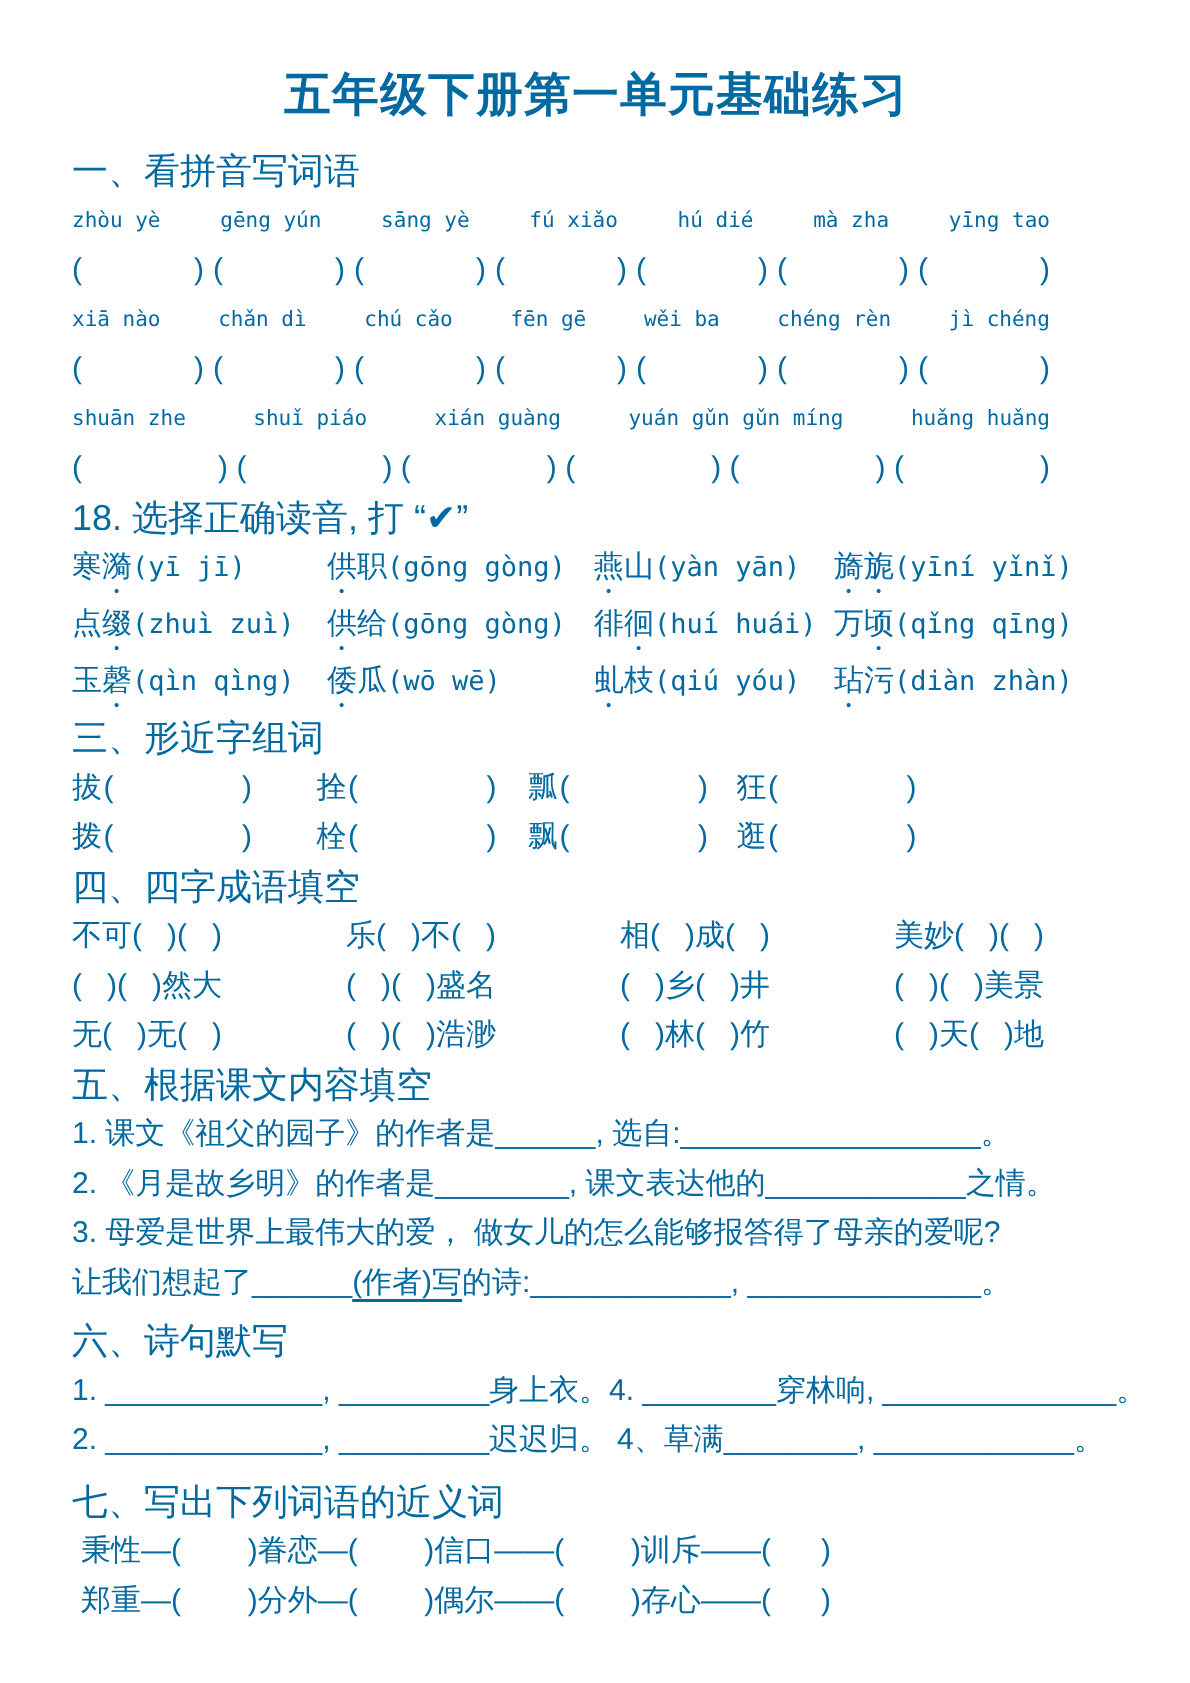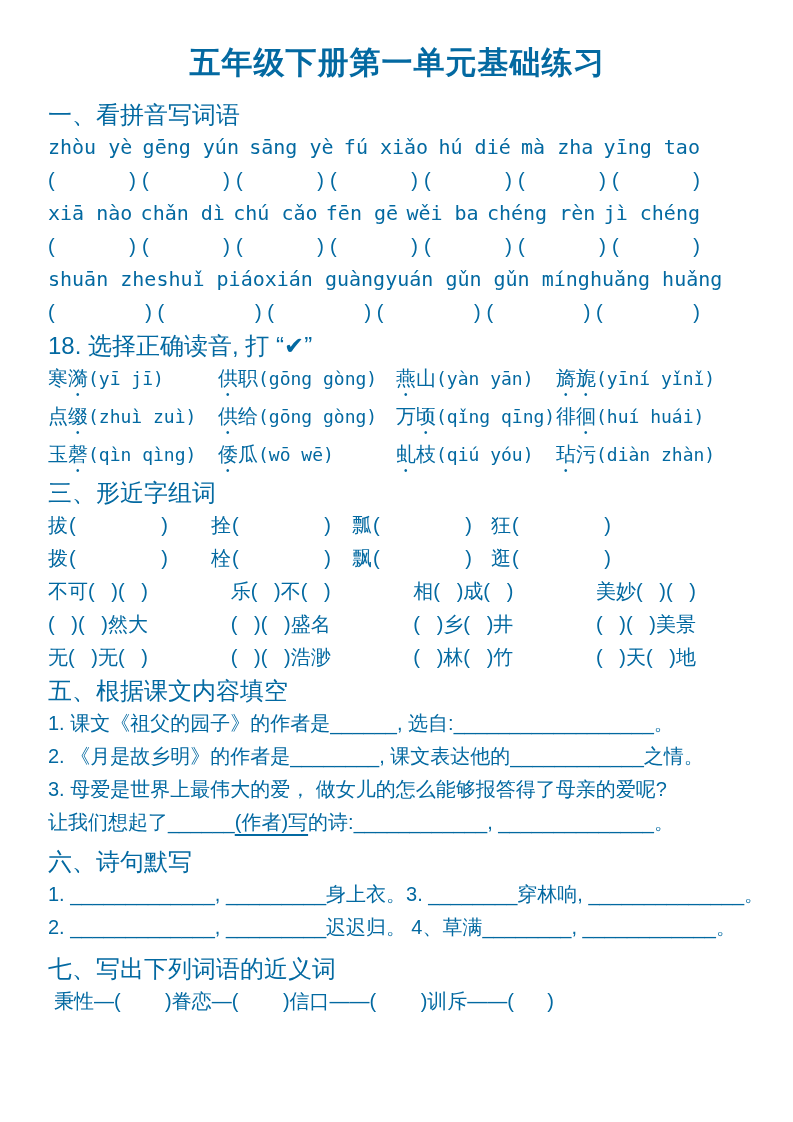--- a/index.html
+++ b/index.html
@@ -12,21 +12,21 @@
   }
   .title{
     text-align:center;font-weight:700;font-size:31px;line-height:42px;
     letter-spacing:1px;margin:0 0 14px 0;white-space:nowrap;
   }
   .h{font-size:24px;line-height:33px;white-space:nowrap;}
   
   .pyrow{
     display:flex;justify-content:space-between;width:652px;
     font-family:"DejaVu Sans Mono","Liberation Mono",monospace;
-    font-size:20px;line-height:33px;white-space:pre;
+    font-size:14px;line-height:33px;white-space:pre;
   }
   .blanks{display:flex;justify-content:space-between;width:652px;line-height:33px;}
   .blank{display:inline-flex;justify-content:space-between;width:88px;}
   .blanks.six .blank{width:104px;}
   
   .readrow{display:grid;grid-template-columns:170px 178px 160px 1fr;line-height:33px;}
   .entry{white-space:nowrap;}
   .pin{font-family:"DejaVu Sans Mono","Liberation Mono",monospace;font-size:18px;}
   .em{
     -webkit-text-emphasis:filled dot;-webkit-text-emphasis-position:under;
@@ -168,22 +168,22 @@
 
     <span class="entry"><span>寒</span><span class="em">漪</span><span></span><span class="pin">(yī jī)</span></span>
         <span class="entry"><span></span><span class="em">供</span><span>职</span><span class="pin">(gōng gòng)</span></span>
         <span class="entry"><span></span><span class="em">燕</span><span>山</span><span class="pin">(yàn yān)</span></span>
         <span class="entry"><span></span><span class="em">旖旎</span><span></span><span class="pin">(yīní yǐnǐ)</span></span>
       </div>
     <div class="readrow">
 
     <span class="entry"><span>点</span><span class="em">缀</span><span></span><span class="pin">(zhuì zuì)</span></span>
         <span class="entry"><span></span><span class="em">供</span><span>给</span><span class="pin">(gōng gòng)</span></span>
+        <span class="entry"><span>徘</span><span class="em">徊</span><span></span><span class="pin">(huí huái)</span></span>
         <span class="entry"><span>万</span><span class="em">顷</span><span></span><span class="pin">(qǐng qīng)</span></span>
-        <span class="entry"><span>徘</span><span class="em">徊</span><span></span><span class="pin">(huí huái)</span></span>
       </div>
     <div class="readrow">
 
     <span class="entry"><span>玉</span><span class="em">磬</span><span></span><span class="pin">(qìn qìng)</span></span>
         <span class="entry"><span></span><span class="em">倭</span><span>瓜</span><span class="pin">(wō wē)</span></span>
         <span class="entry"><span></span><span class="em">虬</span><span>枝</span><span class="pin">(qiú yóu)</span></span>
         <span class="entry"><span></span><span class="em">玷</span><span>污</span><span class="pin">(diàn zhàn)</span></span>
       </div>
   </div>
 
@@ -223,20 +223,21 @@
             <span>)</span>
           </span></span>
         <span class="xcell"><span>逛</span><span class="blank">
             <span>(</span>
             <span>)</span>
           </span></span>
       </div>
   </div>
 
   <div>
+    <div class="h">四、四字成语填空</div>
     <div class="c4row">
 
     <span class="cell">不可(   )(   )</span>
         <span class="cell">乐(   )不(   )</span>
         <span class="cell">相(   )成(   )</span>
         <span class="cell">美妙(   )(   )</span>
       </div>
     <div class="c4row">
 
     <span class="cell">(   )(   )然大</span>
@@ -260,33 +261,40 @@
     <div class="tline">3. 母爱是世界上最伟大的爱， 做女儿的怎么能够报答得了母亲的爱呢?</div>
     <div class="tline"><span>让我们想起了</span><span>______</span><span class="uhint">(作者)写</span><span>的诗:</span><span>____________</span><span>, </span><span>______________</span><span>。</span></div>
   </div>
 
   <div class="mt6">
     <div class="h">六、诗句默写</div>
     <div>
 
     <div class="drow">
           <span>1. _____________, _________身上衣。</span>
-          <span>3. ________穿林响, ______________。</span>
+          <span>4. ________穿林响, ______________。</span>
         </div>
         <div class="drow">
           <span>2. _____________, _________迟迟归。</span>
           <span>4、草满________, ____________。</span>
         </div>
       </div>
   </div>
 
   <div class="mt8">
     <div class="h">七、写出下列词语的近义词</div>
     <div class="srow">
 
     <span class="cell">秉性—(        )</span>
         <span class="cell">眷恋—(        )</span>
         <span class="cell">信口——(        )</span>
         <span class="cell">训斥——(      )</span>
       </div>
+    <div class="srow">
+
+    <span class="cell">郑重—(        )</span>
+        <span class="cell">分外—(        )</span>
+        <span class="cell">偶尔——(        )</span>
+        <span class="cell">存心——(      )</span>
+      </div>
   </div>
 
 </div>
 
 </body></html>

